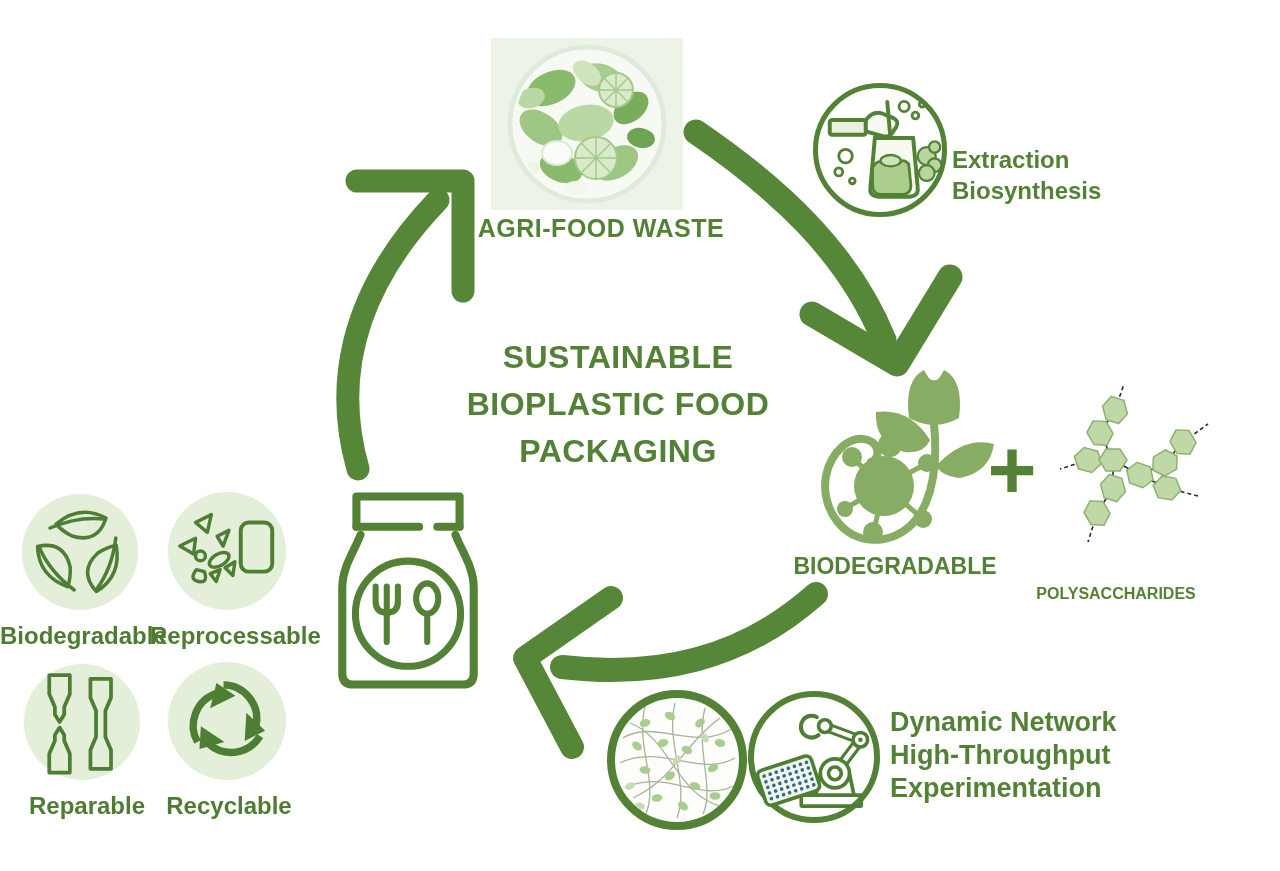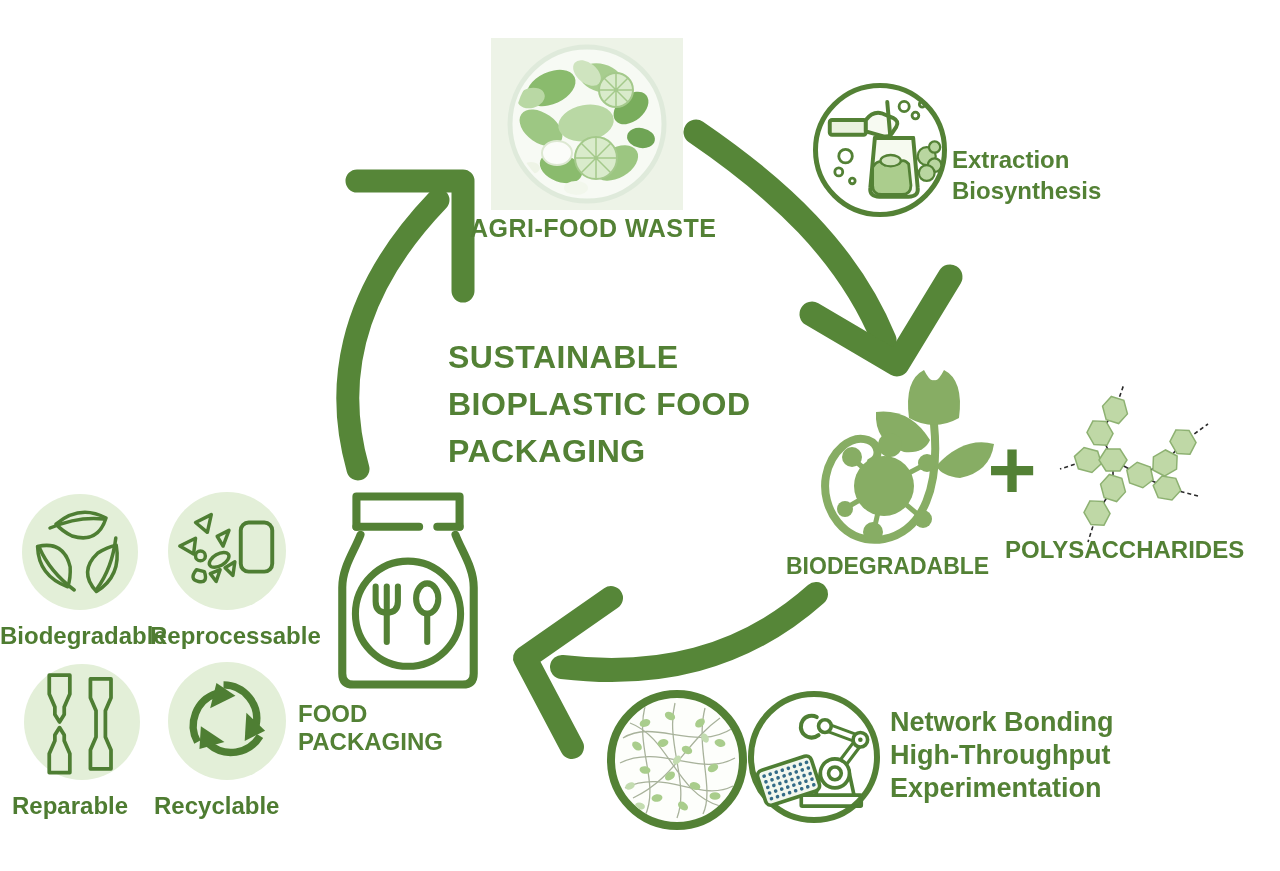--- a/index.html
+++ b/index.html
@@ -2,36 +2,36 @@
 <html><head>
 <meta charset="utf-8">
 <style>
   html,body{margin:0;padding:0;background:#ffffff;}
   .canvas{
     position:relative;width:1280px;height:871px;background:#ffffff;overflow:hidden;
     font-family:"Liberation Sans", sans-serif;
   }
   .abs{position:absolute;}
   .lbl{font-weight:bold;color:#538135;}
-  .center{text-align:left;}
+  .center{text-align:center;}
   
   .photo{left:491px;top:38px;width:192px;height:172px;}
   .photo-label{left:470px;top:214px;width:262px;font-size:25px;letter-spacing:.5px;}
   
   .circle-node{border-radius:50%;background:#ffffff;box-sizing:border-box;}
   .extraction-circle{left:813px;top:83px;width:134px;height:134px;border:5px solid #538135;}
   .extraction-text{left:952px;top:144px;font-size:24px;line-height:31px;}
   
   .title{left:448px;top:334px;width:340px;font-size:32px;line-height:47px;letter-spacing:.5px;}
   
   .polymers-icon{left:812px;top:366px;width:192px;height:200px;}
   .polymers-label{left:786px;top:551px;width:218px;font-size:23px;line-height:30px;}
   .plus{left:978px;top:428px;width:68px;font-size:84px;line-height:84px;font-weight:bold;color:#538135;text-align:center;}
   .polysacch-icon{left:1052px;top:372px;width:168px;height:184px;}
-  .polysacch-label{left:1005px;top:536px;width:222px;font-size:24px;}
+  .polysacch-label{left:1005px;top:585px;width:222px;font-size:16px;}
   
   .network-circle{left:607px;top:690px;width:140px;height:140px;border:8px solid #538135;background:#fdfefb;}
   .robot-circle{left:748px;top:691px;width:132px;height:132px;border:6px solid #538135;}
   .processing-text{left:890px;top:706px;font-size:27px;line-height:33px;}
   
   .pouch{left:318px;top:488px;width:180px;height:208px;}
   .packaging-label{left:298px;top:700px;width:220px;font-size:24px;}
   
   .prop-circle{border-radius:50%;background:#e3efd8;}
   .prop-icon{position:absolute;left:0;top:0;width:100%;height:100%;}
@@ -300,40 +300,39 @@
             <circle cx="-3" cy="13" r="2"></circle>
             <circle cx="4" cy="13" r="2"></circle>
             <circle cx="11" cy="13" r="2"></circle>
             <circle cx="18" cy="13" r="2"></circle>
             <circle cx="25" cy="13" r="2"></circle>
         </g>
       </g>
     </svg>
   </div>
   <div class="abs lbl processing-text">
-    <div>Network Bonding</div>
+    <div>Dynamic Network</div>
     <div>High-Throughput Experimentation</div>
   </div>
 
   <div class="abs pouch">
     <svg width="180" height="208" viewBox="0 0 178 205">
       <g stroke="#538135" fill="none" stroke-linejoin="round" stroke-linecap="round">
         <path d="M38,38 V8 H140 V38" stroke-width="8"></path>
         <path d="M38,38 H100 M118,38 H140" stroke-width="8"></path>
         <path d="M42,46 C36,62 24,78 24,98 L24,183 Q24,194 35,194 L143,194 Q154,194 154,183 L154,98 C154,78 142,62 136,46" stroke-width="8"></path>
         <circle cx="89" cy="124" r="52" stroke-width="7"></circle>
         <path d="M57,97 V112 Q57,123 68,123 Q79,123 79,112 V97" stroke-width="6"></path>
         <path d="M68,97 V120" stroke-width="6"></path>
         <path d="M68,123 V152" stroke-width="6"></path>
         <ellipse cx="108" cy="109" rx="11" ry="15" stroke-width="6"></ellipse>
         <path d="M108,124 V152" stroke-width="6"></path>
       </g>
     </svg>
   </div>
-  <div class="abs lbl center packaging-label">FOOD PACKAGING</div>
 
   <div class="abs prop-circle c1">
     <svg class="prop-icon" viewBox="-58 -58 116 116">
       <g fill="none" stroke="#4e7e33" stroke-width="3.5" stroke-linejoin="round" stroke-linecap="round">
         <g>
           <path d="M-24,-28 Q0,-48 26,-34 Q18,-8 -8,-16 Q-18,-21 -24,-28 Z"></path>
           <path d="M-30,-24 Q-2,-36 24,-33"></path>
         </g>
         <g transform="rotate(120)">
           <path d="M-24,-28 Q0,-48 26,-34 Q18,-8 -8,-16 Q-18,-21 -24,-28 Z"></path>

